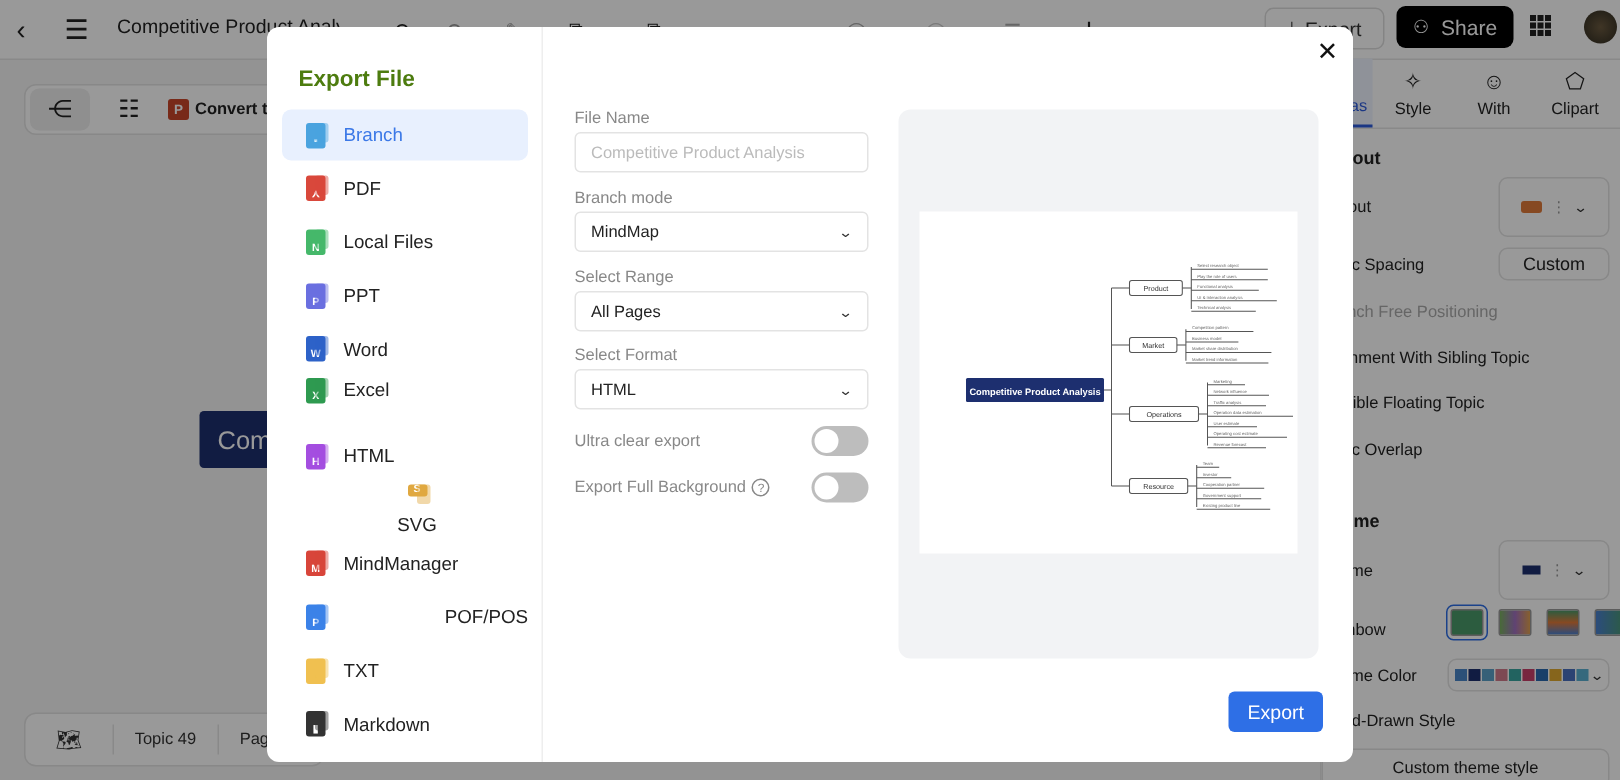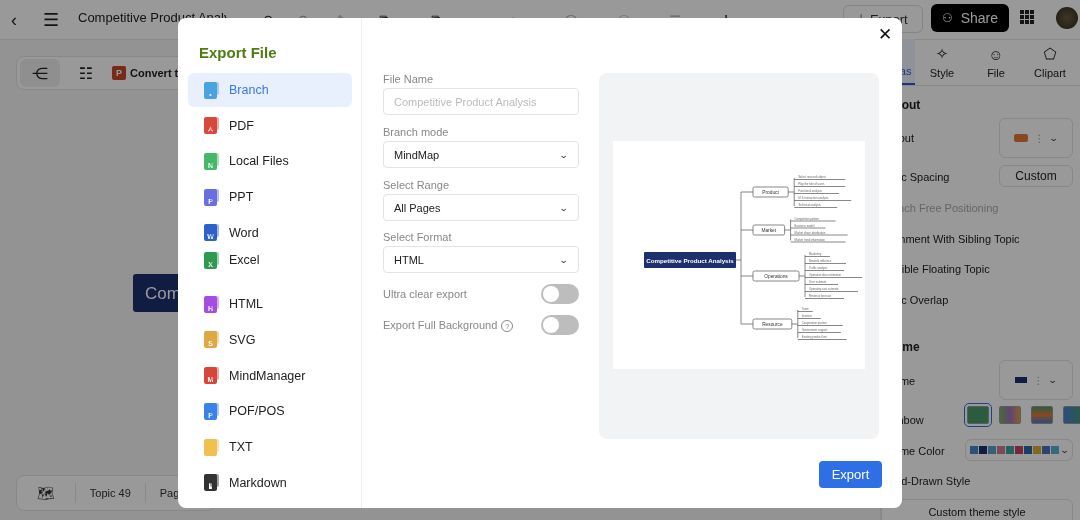--- a/index.html
+++ b/index.html
@@ -121,21 +121,21 @@
   <div class="rp-tabs">
     <div class="rp-tab cut">
         <span>Ideas</span>
       </div>
     <div class="rp-tab">
         <span class="ic">✧</span>
         <span>Style</span>
       </div>
     <div class="rp-tab">
         <span class="ic">☺</span>
-        <span>File</span>
+        <span>With</span>
       </div>
     <div class="rp-tab">
         <span class="ic">⬠</span>
         <span>Clipart</span>
       </div>
   </div>
   <div class="rp-row rp-h" style="top:58px;left:0">Layout</div>
   <div class="rp-row" style="top:92px">Layout</div>
   <div class="rp-box" style="left:118px;top:78px;width:74px;height:40px;gap:6px">
     <span style="width:14px;height:8px;background:#e07a3a;border-radius:2px;display:inline-block"></span>
@@ -209,29 +209,29 @@
           <span>Word</span>
         </div>
         <div class="fmt-item" style="top: 225px;">
           <span class="fico" style="background: rgb(46, 154, 80);">X</span>
           <span>Excel</span>
         </div>
         <div class="fmt-item" style="top: 269.2px;">
           <span class="fico" style="background: rgb(164, 78, 224);">H</span>
           <span>HTML</span>
         </div>
-        <div class="fmt-item" style="top: 304.9px;">
+        <div class="fmt-item" style="top: 304.9px; flex-direction: column;">
           <span class="fico" style="background: rgb(224, 168, 64);">S</span>
           <span>SVG</span>
         </div>
         <div class="fmt-item" style="top: 340.6px;">
           <span class="fico" style="background: rgb(216, 69, 58);">M</span>
           <span>MindManager</span>
         </div>
-        <div class="fmt-item" style="top: 376.3px;">
+        <div class="fmt-item" style="top: 376.3px; justify-content: space-between;">
           <span class="fico" style="background: rgb(59, 130, 232);">P</span>
           <span>POF/POS</span>
         </div>
         <div class="fmt-item" style="top: 412px;">
           <span class="fico" style="background: rgb(240, 192, 80);"></span>
           <span>TXT</span>
         </div>
         <div class="fmt-item" style="top: 447.7px;">
           <span class="fico" style="background: rgb(51, 51, 51);">▮</span>
           <span>Markdown</span>

